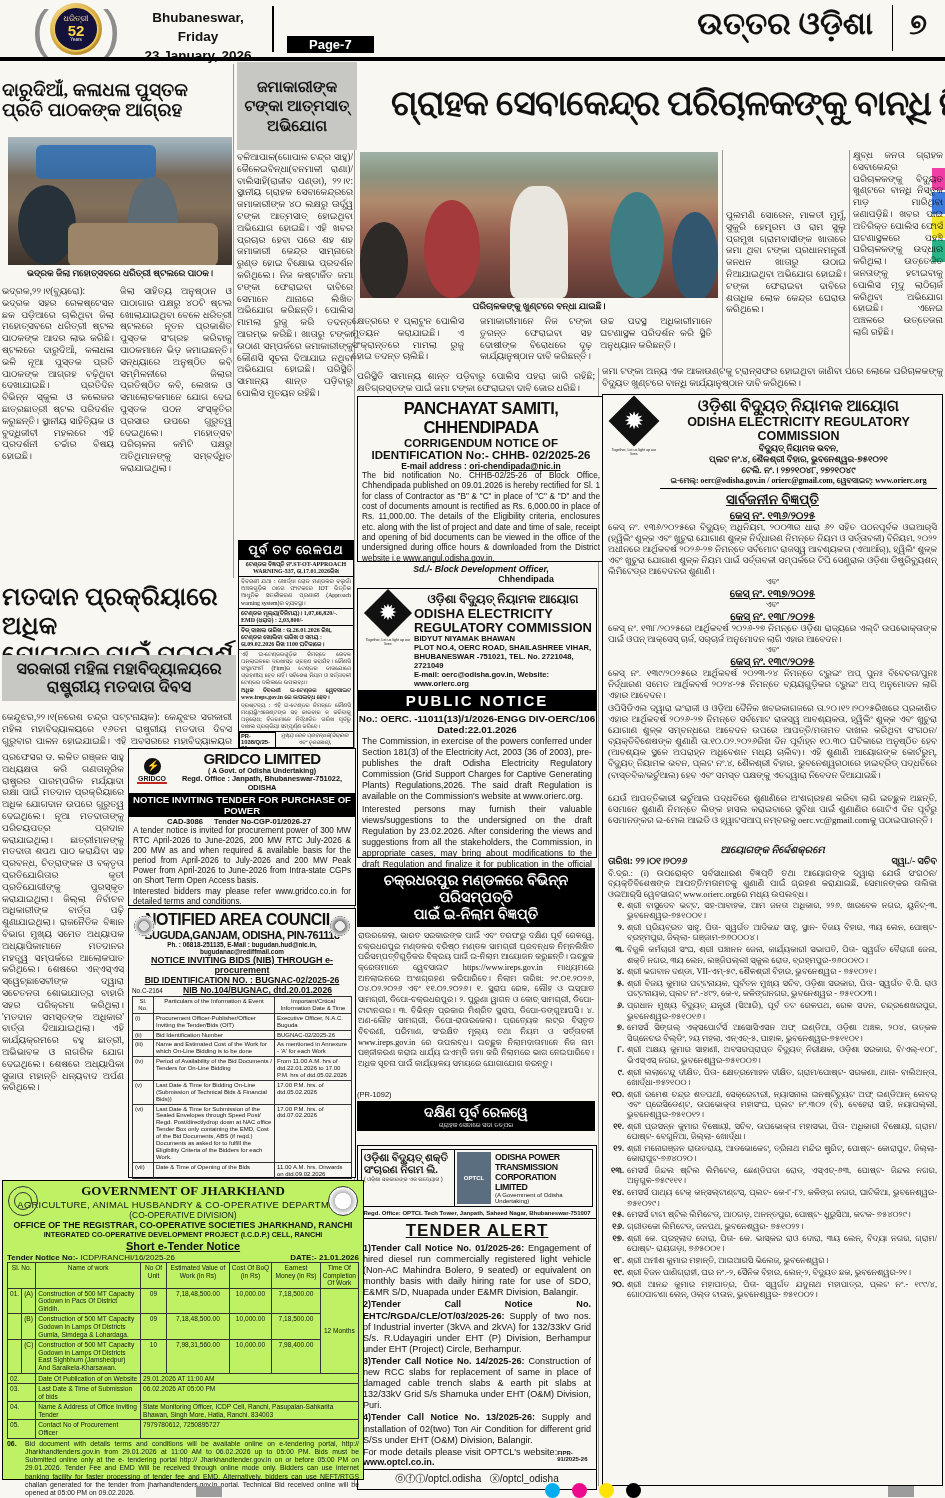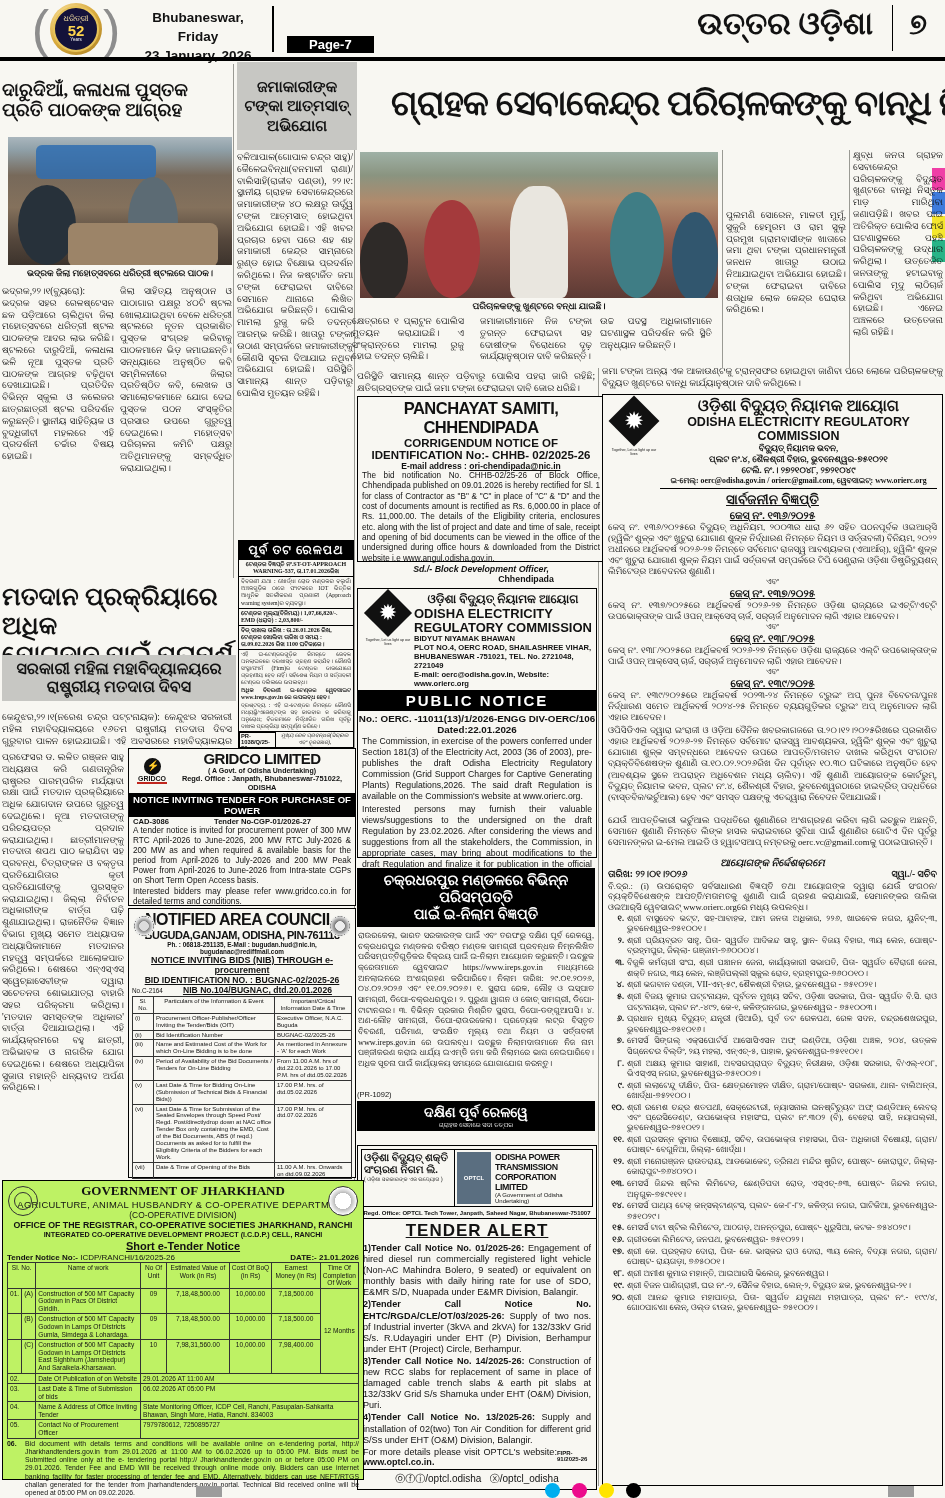--- a/index.html
+++ b/index.html
@@ -190,21 +190,21 @@
         <span class="b">2)Tender Call Notice No. EHTC/RGDA/CLE/OT/03/2025-26:</span><span> Supply of two nos. of Industrial inverter (3kVA and 2kVA) for 132/33kV Grid S/s. R.Udayagiri under EHT (P) Division, Berhampur under EHT (Project) Circle, Berhampur.</span>
       </div>
         <div class="j" style="font-size:9.1px;line-height:1.22;margin-bottom:1px;">
         <span class="b">3)Tender Call Notice No. 14/2025-26:</span><span> Construction of new RCC slabs for replacement of same in place of damaged cable trench slabs &amp; earth pit slabs at 132/33kV Grid S/s Shamuka  under EHT (O&amp;M) Division, Puri.</span>
       </div>
         <div class="j" style="font-size:9.1px;line-height:1.22;margin-bottom:1px;">
         <span class="b">4)Tender Call Notice No. 13/2025-26:</span><span> Supply and installation of 02(two) Ton Air Condition for different grid S/Ss  under EHT (O&amp;M) Division, Balangir.</span>
       </div>
       </div>
     <div style="padding:0 5px;display:flex;justify-content:space-between;align-items:baseline;">
-      <span class="j" style="font-size:9.1px;"><span>For more details please visit OPTCL's   website:</span> <span class="b">www.optcl.co.in.</span></span>
+      <span class="j" style="font-size:9.1px;"><span>For mode details please visit OPTCL's   website:</span> <span class="b">www.optcl.co.in.</span></span>
       <span class="b" style="font-size:6px;">FIPR-91/2025-26</span>
     </div>
     <div class="c" style="border-top:1.4px solid #000;margin-top:2px;padding-top:2px;font-size:10px;">
       <span>ⓞⓕⓘ</span><span>/optcl.odisha</span>
       &nbsp;&nbsp;<span>ⓧ</span><span>/optcl_odisha</span>
     </div>
   </div>
 
   <div class="abs b od" style="left:2px;top:583px;width:232px;font-size:25px;line-height:1.15;">
     <div>ମତଦାନ ପ୍ରକ୍ରିୟାରେ ଅଧିକ</div>
@@ -245,21 +245,21 @@
         <div style="height:2px;background:#c0261f;width:30px;margin:0 auto;"></div>
       </div>
       <div style="flex:1;text-align:center;">
         <div class="b" style="font-size:15px;letter-spacing:-0.5px;">GRIDCO LIMITED</div>
         <div class="b" style="font-size:7px;">( A Govt. of Odisha Undertaking)</div>
         <div class="b" style="font-size:7.4px;">Regd. Office : Janpath, Bhubaneswar-751022, ODISHA</div>
       </div>
     </div>
     <div class="inv b c" style="font-size:9.6px;padding:1px 0;">NOTICE INVITING TENDER FOR PURCHASE OF POWER</div>
     <div style="display:flex;justify-content:space-between;padding:0 4px;">
-      <span class="b" style="font-size:7.6px;">CAD-3086</span>
+      <span class="b" style="font-size:7.6px;margin-left:34px;">CAD-3086</span>
       <span class="b" style="font-size:7.6px;margin-right:40px;">Tender No-CGP-01/2026-27</span>
     </div>
     <div class="j" style="font-size:8.2px;line-height:1.22;padding:0 4px;">A tender notice is invited for procurement power of 300 MW RTC April-2026 to June-2026, 200 MW RTC July-2026 &amp; 200 MW as and when required &amp; available basis for the period from April-2026 to July-2026 and 200 MW Peak Power from April-2026 to June-2026 from Intra-state CGPs on Short Term Open Access basis.</div>
     <div class="j" style="font-size:8.2px;line-height:1.22;padding:1px 4px;">Interested bidders may please refer www.gridco.co.in for detailed terms and conditions.</div>
     <div style="display:flex;justify-content:space-between;padding:0 4px;">
       <span class="b" style="font-size:8px;">OIPR:</span>
       <span class="b" style="font-size:9.6px;">CHIEF GENERAL MANAGER (PP)</span>
     </div>
   </div>
 
@@ -447,37 +447,36 @@
     <div class="b c u od" style="font-size:13.5px;margin:3px 0 2px 0;">ସାର୍ବଜନୀନ ବିଜ୍ଞପ୍ତି</div>
     <div>
 
     <div>
         <div class="b c u od" style="font-size:10.5px;margin-top:1px;">କେସ୍ ନଂ. ୧୩୬/୨୦୨୫</div>
         <div class="j od" style="font-size:8.9px;line-height:1.24;">କେସ୍ ନଂ. ୧୩୬/୨୦୨୫ରେ ବିଦ୍ୟୁତ୍ ଅଧିନିୟମ, ୨୦୦୩ର ଧାରା ୬୨ ସହିତ ପଠନପୂର୍ବକ ଓଇଆର୍‌ସି (ହ୍ୱିଲିଂ ଶୁଳ୍କ ଏବଂ ଖୁଚୁରା ଯୋଗାଣ ଶୁଳ୍କ ନିର୍ଦ୍ଧାରଣ ନିମନ୍ତେ ନିୟମ ଓ ସର୍ତ୍ତାବଳୀ) ବିନିୟମ, ୨୦୨୨ ଅଧୀନରେ ଆର୍ଥିକବର୍ଷ ୨୦୨୬-୨୭ ନିମନ୍ତେ ସର୍ବମୋଟ ରାଜସ୍ୱ ଆବଶ୍ୟକତା (ଏଆର୍ଆର୍), ହ୍ୱିଲିଂ ଶୁଳ୍କ ଏବଂ ଖୁଚୁରା ଯୋଗାଣ ଶୁଳ୍କ ନିୟମ ପାଇଁ ସର୍ତ୍ତାବଳୀ ସମ୍ପର୍କରେ ଟିପି ସେଣ୍ଟ୍ରାଲ ଓଡ଼ିଶା ଡିଷ୍ଟ୍ରିବ୍ୟୁଶନ୍ ଲିମିଟେଡ୍‌ର ଆବେଦନର ଶୁଣାଣି।</div>
         <div class="c od" style="font-size:8px;">ଏବଂ</div>
       </div>
         <div>
         <div class="b c u od" style="font-size:10.5px;margin-top:1px;">କେସ୍ ନଂ. ୧୩୭/୨୦୨୫</div>
-        <div class="j od" style="font-size:8.9px;line-height:1.24;">କେସ୍ ନଂ. ୧୩୭/୨୦୨୫ରେ ଆର୍ଥିକବର୍ଷ ୨୦୨୬-୨୭ ନିମନ୍ତେ ଓଡ଼ିଶା ରାଜ୍ୟରେ ଇଏଚ୍‌ଟି/ଏଚ୍‌ଟି ଉପଭୋକ୍ତାଙ୍କ ପାଇଁ ଓପନ୍ ଆକ୍ସେସ୍ ଚାର୍ଜ, ସର୍‌ଚାର୍ଜ ଅନୁମୋଦନ ଲାଗି ଏହାର ଆବେଦନ।</div>
         <div class="c od" style="font-size:8px;">ଏବଂ</div>
       </div>
         <div>
         <div class="b c u od" style="font-size:10.5px;margin-top:1px;">କେସ୍ ନଂ. ୧୩୮/୨୦୨୫</div>
         <div class="j od" style="font-size:8.9px;line-height:1.24;">କେସ୍ ନଂ. ୧୩୮/୨୦୨୫ରେ ଆର୍ଥିକବର୍ଷ ୨୦୨୬-୨୭ ନିମନ୍ତେ ଓଡ଼ିଶା ରାଜ୍ୟରେ ଏଲ୍‌ଟି ଉପଭୋକ୍ତାଙ୍କ ପାଇଁ ଓପନ୍ ଆକ୍ସେସ୍ ଚାର୍ଜ, ସର୍‌ଚାର୍ଜ ଅନୁମୋଦନ ଲାଗି ଏହାର ଆବେଦନ।</div>
         <div class="c od" style="font-size:8px;">ଏବଂ</div>
       </div>
         <div>
         <div class="b c u od" style="font-size:10.5px;margin-top:1px;">କେସ୍ ନଂ. ୧୩୯/୨୦୨୫</div>
         <div class="j od" style="font-size:8.9px;line-height:1.24;">କେସ୍ ନଂ. ୧୩୯/୨୦୨୫ରେ ଆର୍ଥିକବର୍ଷ ୨୦୨୩-୨୪ ନିମନ୍ତେ ଟ୍ରୁଇଂ ଅପ୍ ପୁନଃ ବିବେଚନା/ପୁନଃ ନିର୍ଦ୍ଧାରଣ ସମେତ ଆର୍ଥିକବର୍ଷ ୨୦୨୪-୨୫ ନିମନ୍ତେ ବ୍ୟୟଗୁଡ଼ିକର ଟ୍ରୁଇଂ ଅପ୍ ଅନୁମୋଦନ ଲାଗି ଏହାର ଆବେଦନ।</div>
         <div class="c od" style="font-size:8px;"></div>
       </div>
       </div>
     <div class="j od" style="font-size:8.9px;line-height:1.24;margin-top:2px;">ଓପିସିଡିଏଲ ଦ୍ୱାରା ଇଂରାଜୀ ଓ ଓଡ଼ିଆ ଦୈନିକ ଖବରକାଗଜରେ ତା.୨୦।୧୨।୨୦୨୫ରିଖରେ ପ୍ରକାଶିତ ଏହାର ଆର୍ଥିକବର୍ଷ ୨୦୨୬-୨୭ ନିମନ୍ତେ ସର୍ବମୋଟ ରାଜସ୍ୱ ଆବଶ୍ୟକତା, ହ୍ୱିଲିଂ ଶୁଳ୍କ ଏବଂ ଖୁଚୁରା ଯୋଗାଣ ଶୁଳ୍କ ସମ୍ବନ୍ଧରେ ଆବେଦନ ଉପରେ ଆପତ୍ତି/ମତାମତ ଦାଖଲ କରିଥିବା ସଂଗଠନ/ବ୍ୟକ୍ତିବିଶେଷଙ୍କ ଶୁଣାଣି ତା.୧୦.୦୨.୨୦୨୬ରିଖ ଦିନ ପୂର୍ବାହ୍ନ ୧୦.୩୦ ଘଟିକାରେ ଅନୁଷ୍ଠିତ ହେବ (ଆବଶ୍ୟକ ସ୍ଥଳେ ଅପରାହ୍ନ ଅଧିବେ‌ଶନ ମଧ୍ୟ ଚାଲିବ)। ଏହି ଶୁଣାଣି ଆୟୋଗଙ୍କ କୋର୍ଟରୁମ୍, ବିଦ୍ୟୁତ୍ ନିୟାମକ ଭବନ, ପ୍ଲଟ ନଂ.୪, ଶୈଳଶ୍ରୀ ବିହାର, ଭୁବନେଶ୍ୱରଠାରେ ହାଇବ୍ରିଡ୍ ପଦ୍ଧତିରେ (ବାସ୍ତବିକ/ଭର୍ଚୁଆଲ) ହେବ ଏବଂ ସମସ୍ତ ପକ୍ଷଙ୍କୁ ଏତଦ୍ଦ୍ୱାରା ନିବେଦନ ଦିଆଯାଇଛି।</div>
     <div class="j od" style="font-size:8.9px;line-height:1.24;margin-top:12px;">ଯେଉଁ ଆପତ୍ତିକାରୀ ଭର୍ଚୁଆଲ ପଦ୍ଧତିରେ ଶୁଣାଣିରେ ଅଂଶଗ୍ରହଣ କରିବା ଲାଗି ଇଚ୍ଛୁକ ଅଛନ୍ତି, ସେମାନେ ଶୁଣାଣି ନିମନ୍ତେ ଲିଙ୍କ ହାସଲ କରାଇବାରେ ସୁବିଧା ପାଇଁ ଶୁଣାଣିର ଗୋଟିଏ ଦିନ ପୂର୍ବରୁ ସେମାନଙ୍କର ଇ-ମେଲ ଆଇଡି ଓ ହ୍ୱାଟସଆପ୍ ନମ୍ବରକୁ oerc.vc@gmail.comକୁ ପଠାଇପାରନ୍ତି।</div>
-    <div class="r b od" style="font-size:10px;margin-top:9px;">ଆୟୋଗଙ୍କ ନିର୍ଦ୍ଦେଶକ୍ରମେ</div>
+    <div class="r b od" style="font-size:10px;margin-top:18px;">ଆୟୋଗଙ୍କ ନିର୍ଦ୍ଦେଶକ୍ରମେ</div>
     <div style="display:flex;justify-content:space-between;">
       <span class="b od" style="font-size:9.5px;">ତାରିଖ: ୨୨।୦୧।୨୦୨୬</span>
       <span class="b od" style="font-size:9.5px;">ସ୍ୱା./- ସଚିବ</span>
     </div>
     <div class="j od" style="font-size:8.6px;line-height:1.22;margin-top:1px;">ବି.ଦ୍ର.: (i) ଉପରୋକ୍ତ ସର୍ବସାଧାରଣ ବିଜ୍ଞପ୍ତି ତଥା ଆୟୋଗଙ୍କ ଦ୍ୱାରା ଯେଉଁ ସଂଗଠନ/ବ୍ୟକ୍ତିବିଶେଷଙ୍କ ଆପତ୍ତି/ମତାମତକୁ ଶୁଣାଣି ପାଇଁ ଗ୍ରହଣ କରାଯାଇଛି, ସେମାନଙ୍କର ତାଲିକା ଓଇଆର୍‌ସି ୱେବସାଇଟ୍ www.orierc.orgରେ ମଧ୍ୟ ଉପଲବ୍ଧ।</div>
     <div style="margin-top:2px;">
 
     <div style="display:flex;font-size:8.4px;line-height:1.22;margin-bottom:1.6px;">
         <span class="b od" style="flex:0 0 16px;text-align:right;padding-right:3px;">୧.</span>
         <span class="j od" style="flex:1;">ଶ୍ରୀ ବାସୁଦେବ ଭଟ୍ଟ, ସହ-ଆବାହକ, ଆମ ଜନତା ଅଧିକାର, ୨୨୬, ଖାରବେଳ ନଗର, ୟୁନିଟ୍-୩, ଭୁବନେଶ୍ୱର-୭୫୧୦୦୧।</span>

